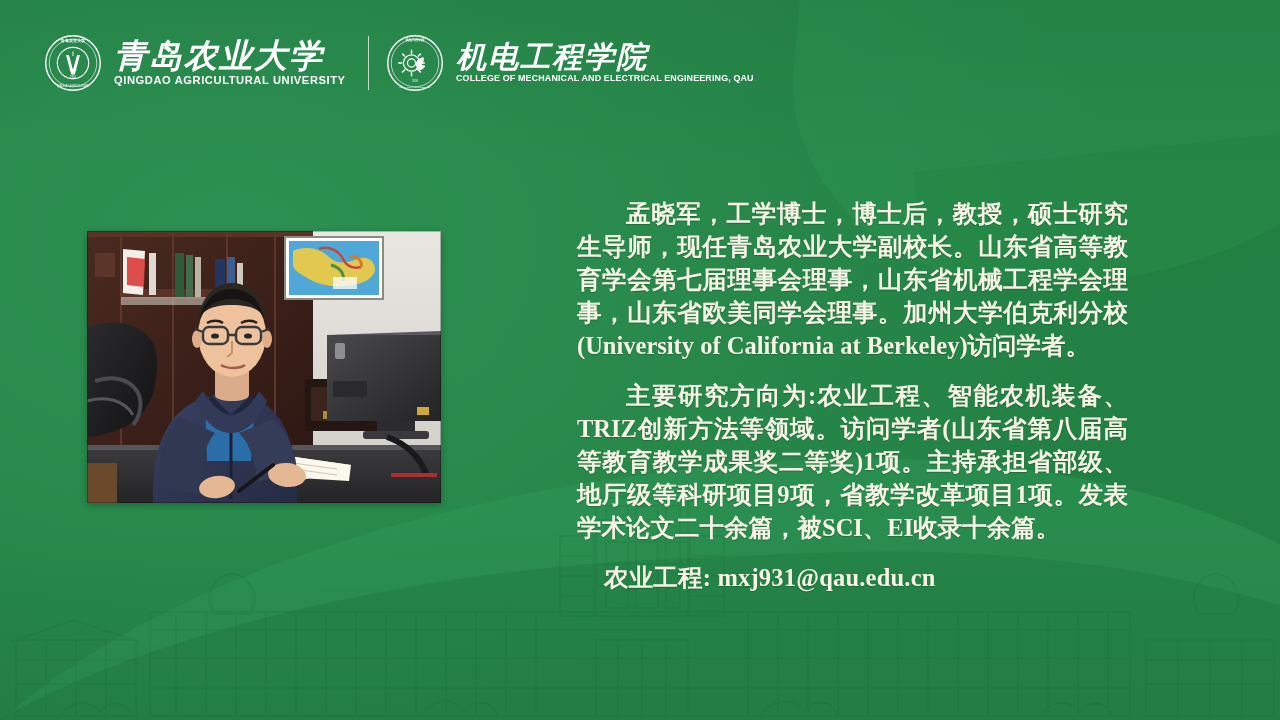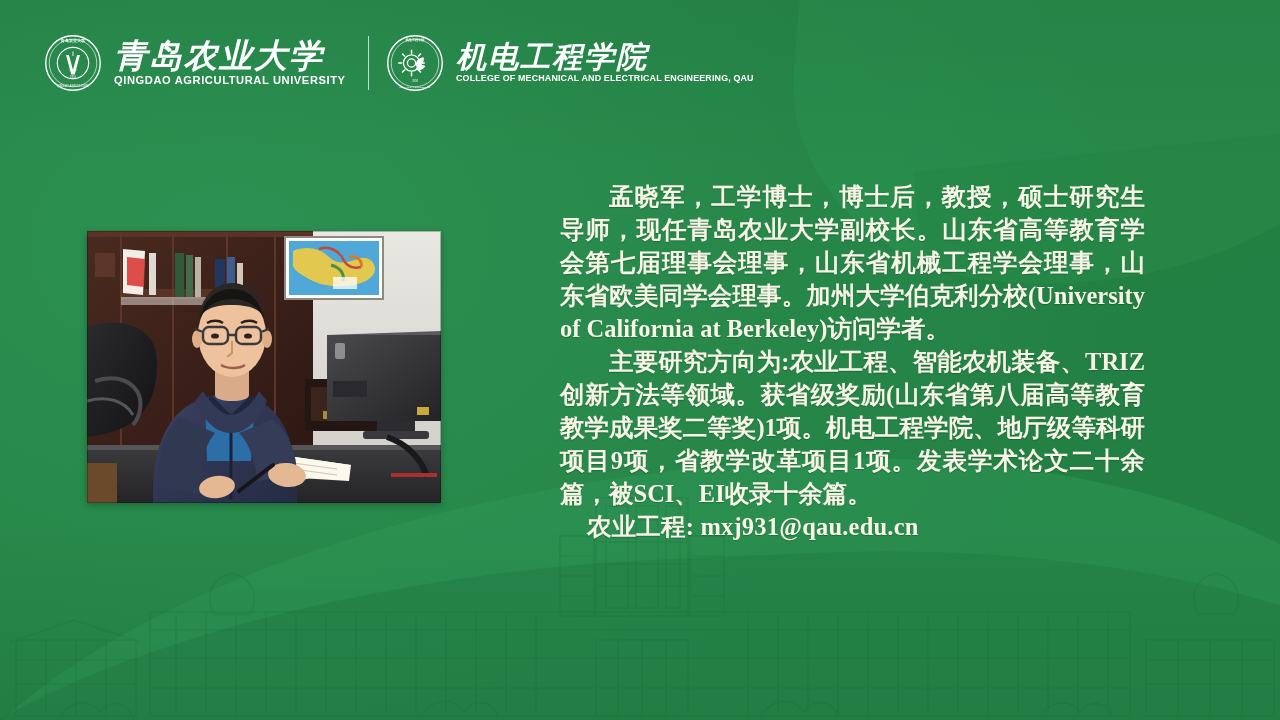--- a/index.html
+++ b/index.html
@@ -159,21 +159,21 @@
     color: #f7f4e6;
     font-family: "Liberation Serif", serif;
     font-weight: 700;
     font-size: 24.5px;
     line-height: 33px;
     text-align: justify;
     text-justify: inter-ideograph;
     text-shadow: 0 1px 1px rgba(0,0,0,.22);
   }
   .bio p {
-    margin: 0;
+    margin: 17px;
     text-indent: 2em;
   }
   .bio p.contact {
     text-indent: 1.1em;
     letter-spacing: .2px;
   }
 </style>
 </head>
 <body>
 
@@ -417,17 +417,17 @@
 
         <path d="M186 234l-34 26" stroke="#16161a" stroke-width="4" stroke-linecap="round"></path>
       </g>
 
       <rect x="0" y="0" width="354" height="272" fill="none" stroke="rgba(0,0,0,.25)" stroke-width="2"></rect>
     </svg>
   </div>
 
   <div class="bio">
     <p>孟晓军，工学博士，博士后，教授，硕士研究生导师，现任青岛农业大学副校长。山东省高等教育学会第七届理事会理事，山东省机械工程学会理事，山东省欧美同学会理事。加州大学伯克利分校(University of California at Berkeley)访问学者。</p>
-    <p>主要研究方向为:农业工程、智能农机装备、TRIZ创新方法等领域。获省级奖励(山东省第八届高等教育教学成果奖二等奖)1项。机电工程学院、地厅级等科研项目9项，省教学改革项目1项。发表学术论文二十余篇，被SCI、EI收录十余篇。</p>
+    <p>主要研究方向为:农业工程、智能农机装备、TRIZ创新方法等领域。访问学者(山东省第八届高等教育教学成果奖二等奖)1项。主持承担省部级、地厅级等科研项目9项，省教学改革项目1项。发表学术论文二十余篇，被SCI、EI收录十余篇。</p>
     <p class="contact">农业工程: mxj931@qau.edu.cn</p>
   </div>
 
 </div>
 
 </body></html>

